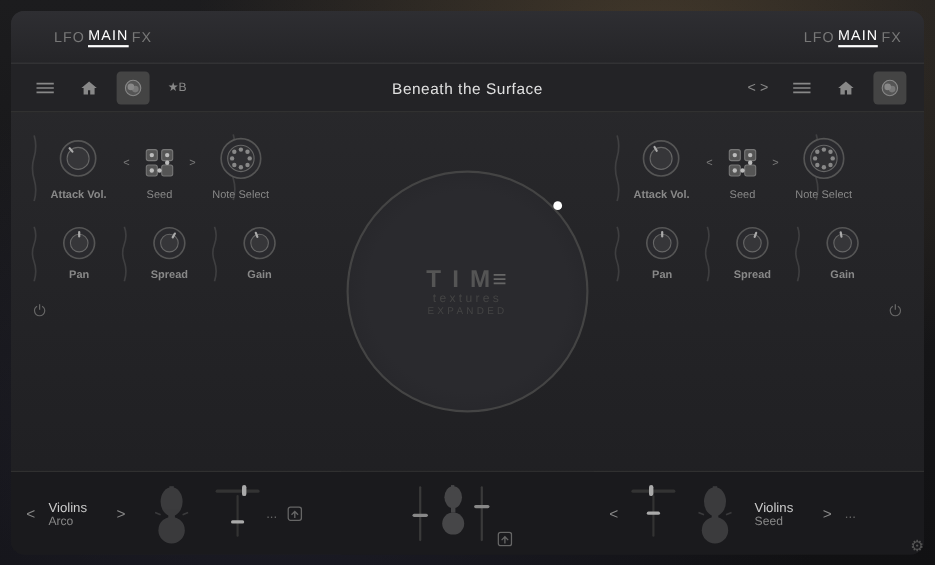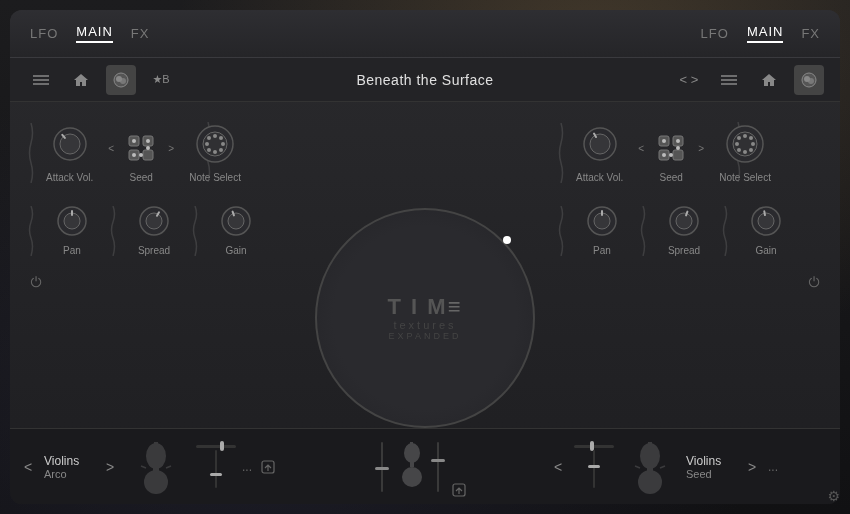--- a/index.html
+++ b/index.html
@@ -37,21 +37,22 @@
       justify-content: space-between;
       padding: 0 20px;
       height: 48px;
       background: linear-gradient(180deg, #2e2e32 0%, #252528 100%);
       border-bottom: 1px solid #3a3a3e;
     }
 
     .nav-group {
       display: flex;
       align-items: center;
-      gap: 18px;
+      gap: 3px;
+      margin-left: 19px;
     }
 
     .nav-tab {
       font-size: 13px;
       color: #777;
       cursor: pointer;
       letter-spacing: 1px;
       text-transform: uppercase;
       font-weight: 500;
     }
@@ -130,29 +131,30 @@
       flex-direction: column;
       gap: 8px;
     }
 
     
     .center-area {
       flex: 1;
       display: flex;
       flex-direction: column;
       align-items: center;
-      justify-content: flex-end;
+      justify-content: center;
       position: relative;
     }
 
     .knob-group {
       display: flex;
       flex-direction: column;
       align-items: center;
       gap: 4px;
+      font-weight: bold;
     }
 
     .knob-label {
       font-size: 10px;
       color: #888;
       text-align: center;
       margin-top: 2px;
     }
 
     

